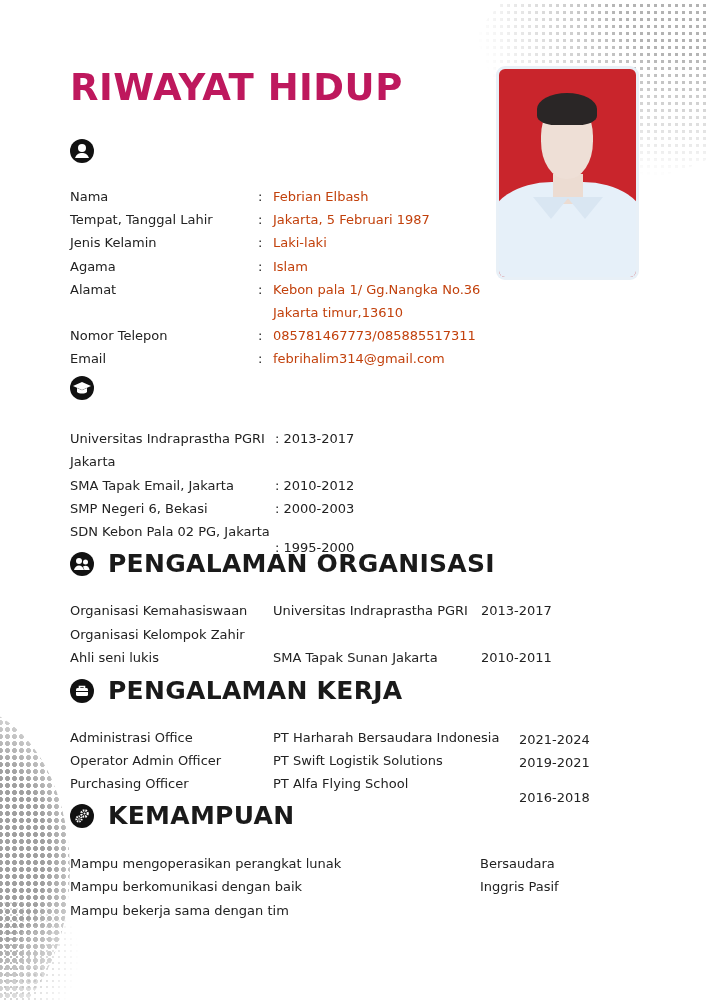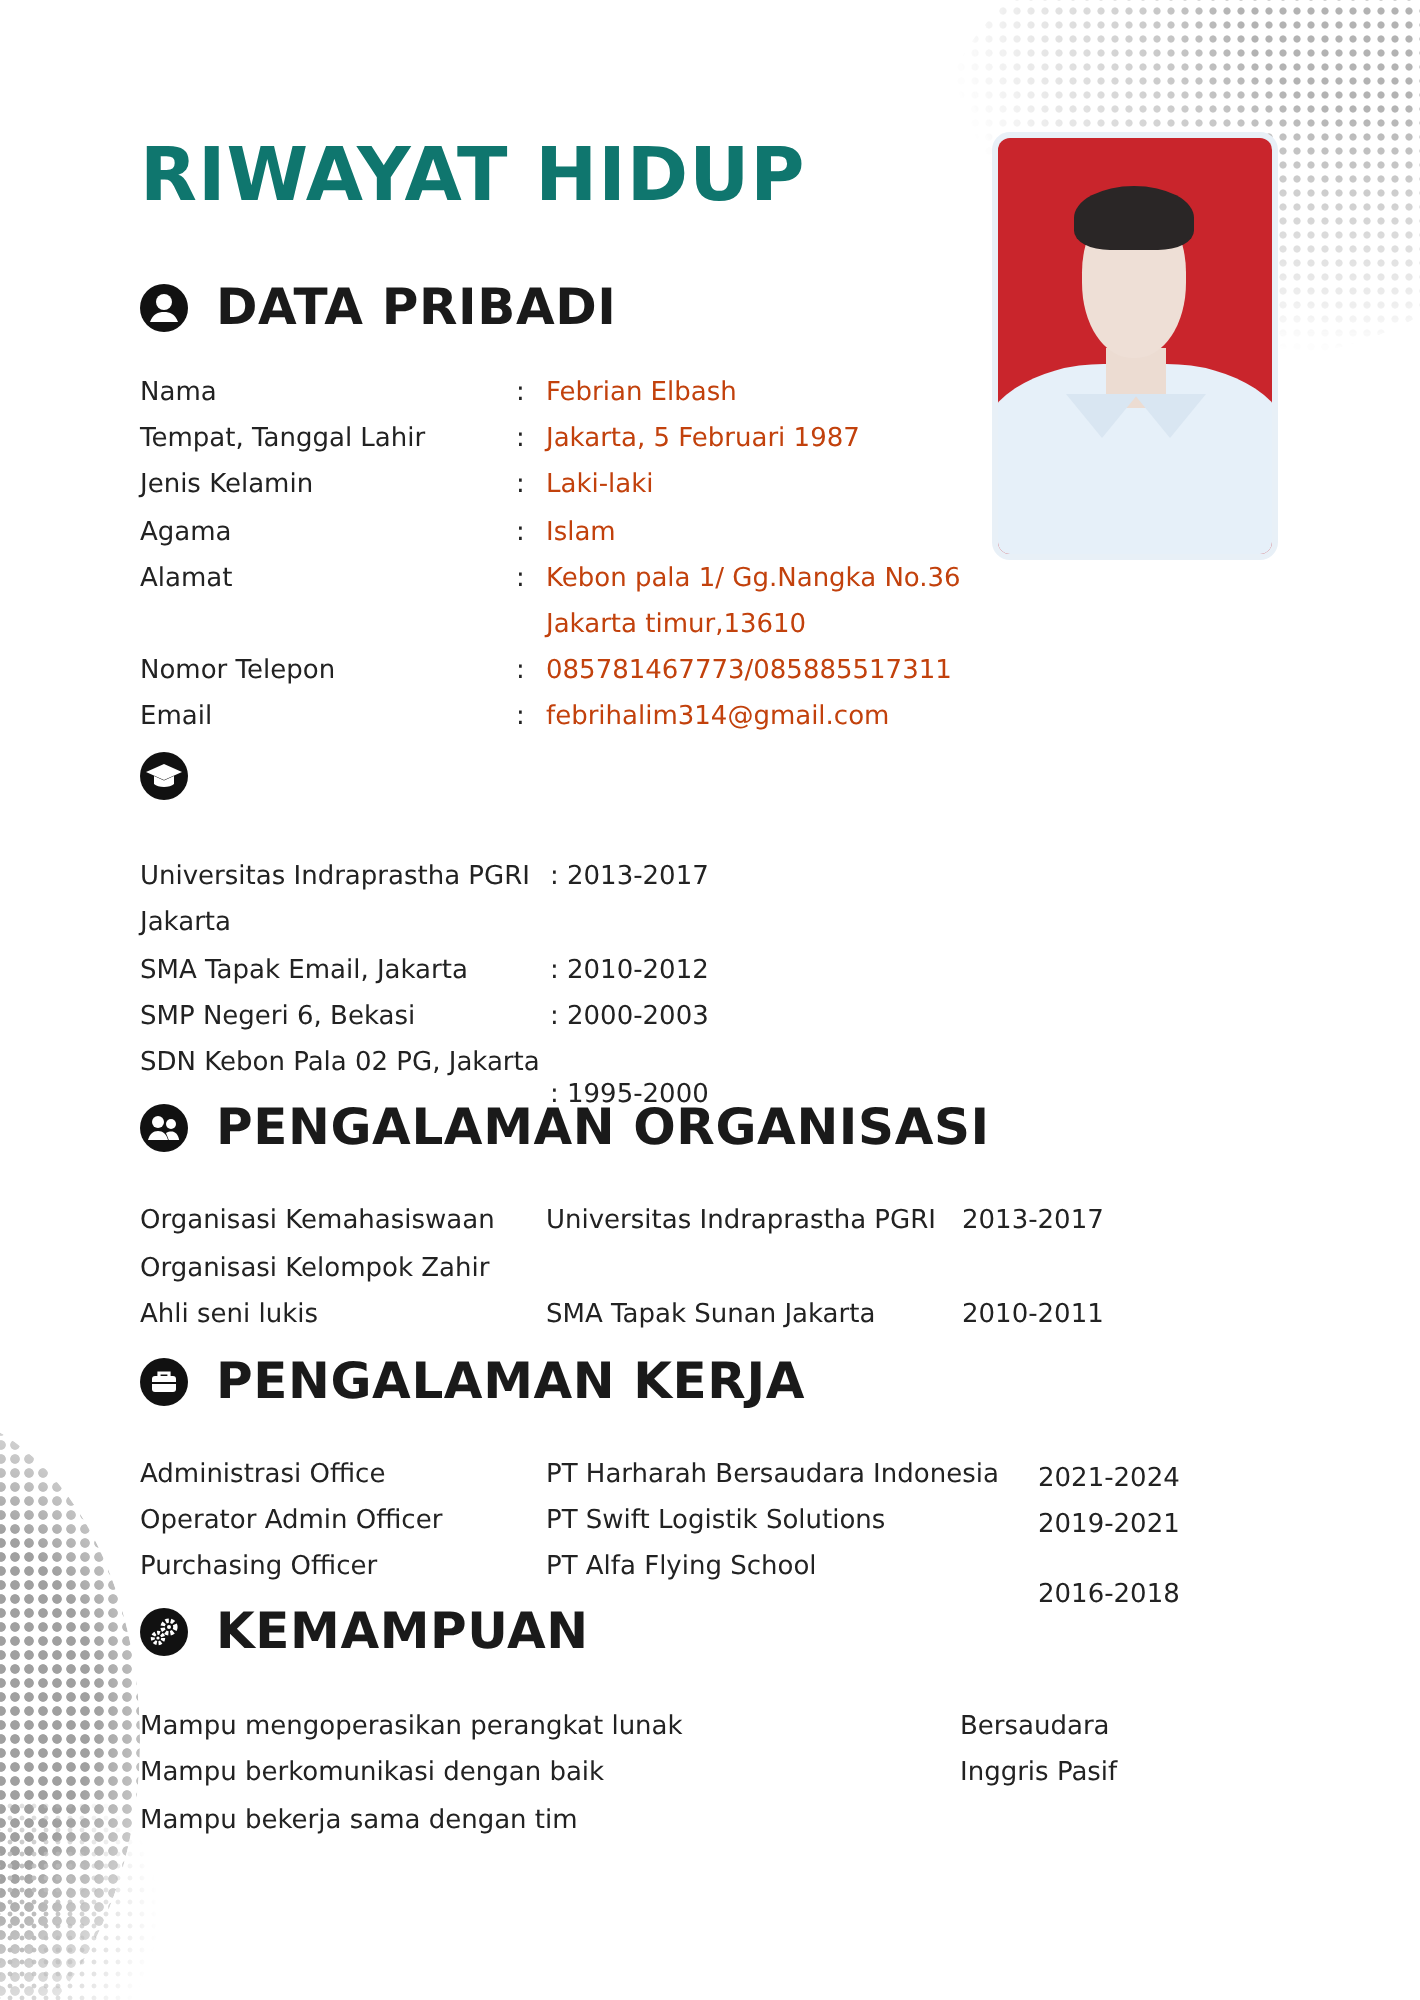--- a/index.html
+++ b/index.html
@@ -30,21 +30,21 @@
     position: absolute; left: -40px; top: 900px; width: 120px; height: 140px;
     background-image: radial-gradient(circle, #bdbdbd 1px, transparent 1.4px);
     background-size: 6px 6px;
     -webkit-mask-image: radial-gradient(ellipse at 30% 40%, rgba(0,0,0,1) 20%, rgba(0,0,0,0) 70%);
             mask-image: radial-gradient(ellipse at 30% 40%, rgba(0,0,0,1) 20%, rgba(0,0,0,0) 70%);
   }
 
   .title {
     position: absolute; left: 70px; top: 66px;
     font-family: "DejaVu Sans", sans-serif; font-weight: bold;
-    font-size: 37px; letter-spacing: 0.5px; color: #0f766e;
+    font-size: 37px; letter-spacing: 0.5px; color: #be185d;
   }
 
   .photo {
     position: absolute; left: 499px; top: 69px; width: 137px; height: 208px;
     border-radius: 6px; overflow: hidden;
     background: #c9252c;
     box-shadow: 0 0 0 3px #e8f0f7;
   }
   .photo .shirt {
     position: absolute; left: -10px; right: -10px; bottom: -10px; height: 105px;
@@ -111,21 +111,20 @@
   <div class="hair"></div>
 </div>
 
 <div class="section-heading" style="top:139px;">
   <span class="icon">
     <svg width="24" height="24" viewBox="0 0 24 24">
         <circle cx="12" cy="9" r="4" fill="#fff"></circle>
         <path d="M5 19c1.5-4 4-5 7-5s5.5 1 7 5z" fill="#fff"></path>
       </svg>
   </span>
-  <span>DATA PRIBADI</span>
 </div>
 
 <div>
   <div class="row" style="top:189px;left:0;width:710px;">
     <span class="lbl">Nama</span>
     <span class="colon">:</span>
     <span class="val">Febrian Elbash</span>
   </div>
   <div class="row" style="top:212px;left:0;width:710px;">
     <span class="lbl">Tempat, Tanggal Lahir</span>

